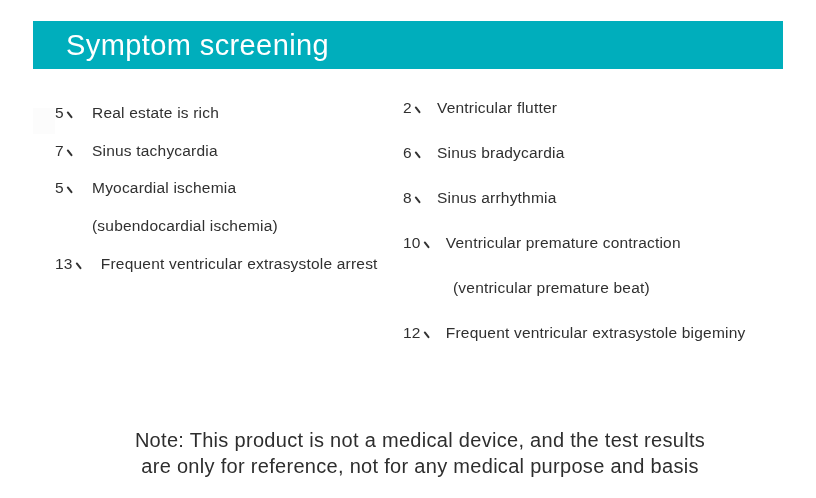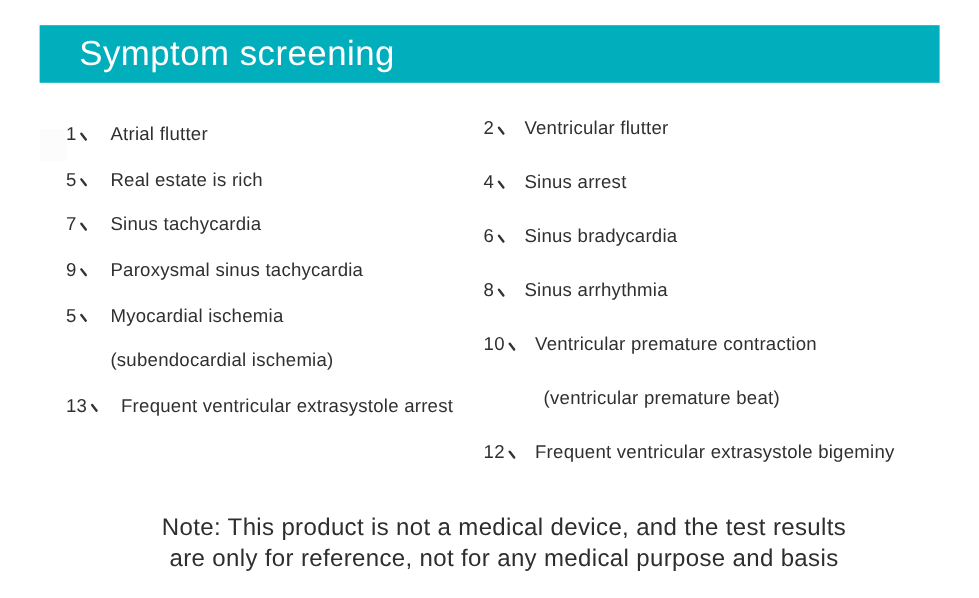--- a/index.html
+++ b/index.html
@@ -80,48 +80,39 @@
 <div class="page">
 
   <div class="header-bar">
     <div class="header-title">Symptom screening</div>
   </div>
 
   <div class="artifact"></div>
 
   <div class="col col-left">
     <div class="row">
-      <span class="num">1</span><span class="tick"></span><span class="lbl">Atrial flutter</span>
-    </div>
-    <div class="row">
       <span class="num">5</span><span class="tick"></span><span class="lbl">Real estate is rich</span>
     </div>
     <div class="row">
       <span class="num">7</span><span class="tick"></span><span class="lbl">Sinus tachycardia</span>
-    </div>
-    <div class="row">
-      <span class="num">9</span><span class="tick"></span><span class="lbl">Paroxysmal sinus tachycardia</span>
     </div>
     <div class="row">
       <span class="num">5</span><span class="tick"></span><span class="lbl">Myocardial ischemia</span>
     </div>
     <div class="row cont">
       <span class="lbl">(subendocardial ischemia)</span>
     </div>
     <div class="row">
       <span class="num">13</span><span class="tick"></span><span class="lbl">Frequent ventricular extrasystole arrest</span>
     </div>
   </div>
 
   <div class="col col-right">
     <div class="row">
       <span class="num">2</span><span class="tick"></span><span class="lbl">Ventricular flutter</span>
-    </div>
-    <div class="row">
-      <span class="num">4</span><span class="tick"></span><span class="lbl">Sinus arrest</span>
     </div>
     <div class="row">
       <span class="num">6</span><span class="tick"></span><span class="lbl">Sinus bradycardia</span>
     </div>
     <div class="row">
       <span class="num">8</span><span class="tick"></span><span class="lbl">Sinus arrhythmia</span>
     </div>
     <div class="row">
       <span class="num">10</span><span class="tick"></span><span class="lbl">Ventricular premature contraction</span>
     </div>

